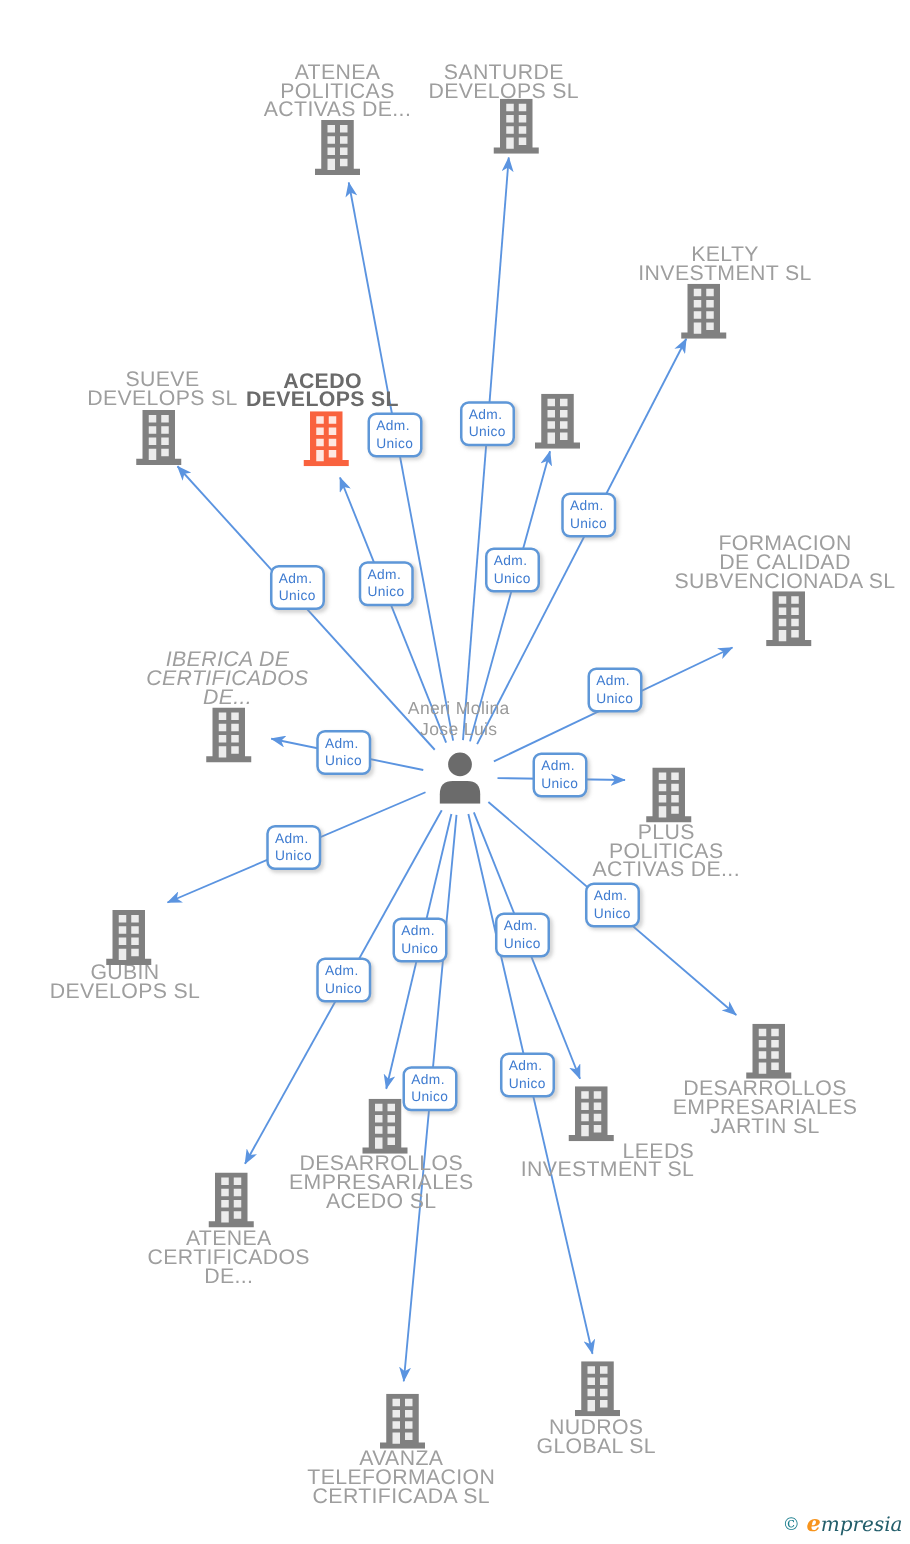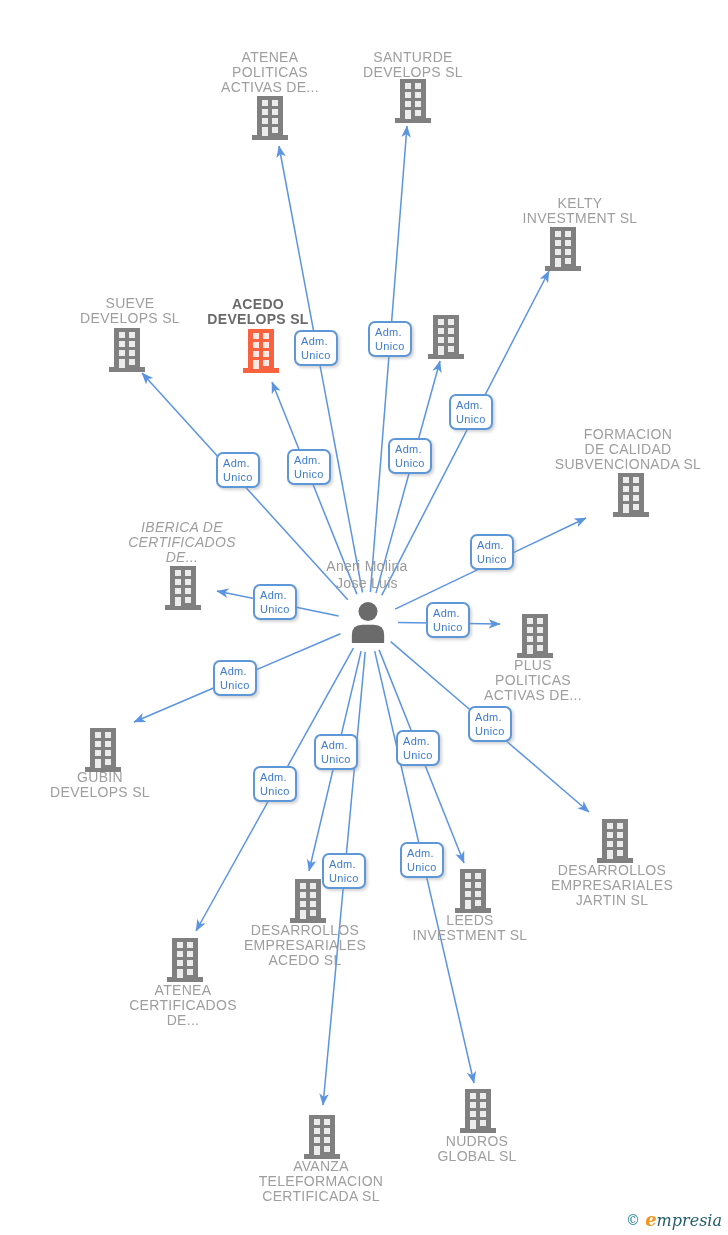--- a/index.html
+++ b/index.html
@@ -3,21 +3,21 @@
 <meta charset="utf-8">
 <style>
   html,body{margin:0;padding:0;background:#fff;}
   .canvas{
     position:relative;width:728px;height:1235px;background:#ffffff;overflow:hidden;
     font-family:"Liberation Sans", sans-serif;
   }
   svg.edges{position:absolute;left:0;top:0;}
   .company-label{
     position:absolute;transform:translateX(-50%);text-align:center;
-    font-size:14px;line-height:15px;letter-spacing:.3px;white-space:nowrap;color:#9E9E9E;
+    font-size:17px;line-height:15px;letter-spacing:.3px;white-space:nowrap;color:#9E9E9E;
   }
   .company-label.highlight{font-weight:bold;color:#6A6A6A;}
   .building-icon{position:absolute;width:40px;height:44px;color:#808080;}
   .adm-box{
     position:absolute;width:44px;height:36px;box-sizing:border-box;background:#fff;
     border:2px solid #5E97D8;border-radius:7px;color:#3E7BD0;
     font-size:11px;line-height:14px;padding:2px 0 0 5px;letter-spacing:.3px;
     box-shadow:2px 2px 3px rgba(150,150,150,.4);
   }
   .person-name{
@@ -95,21 +95,21 @@
         <rect x="22" y="22" width="6" height="6"></rect>
         <rect x="22" y="31" width="6" height="6"></rect>
         <rect x="12" y="31" width="6" height="9"></rect>
       </g>
     </svg>
     <div class="adm-box" style="left: 294px; top: 330px; border-color: rgb(94, 151, 216); color: rgb(62, 123, 208);">
       <div>Adm.</div>
       <div>Unico</div>
     </div>
 
-    <div class="company-label" style="left: 413px; top: 50px; color: rgb(158, 158, 158);">
+    <div class="company-label" style="left: 403px; top: 50px; color: rgb(158, 158, 158);">
       <div>SANTURDE</div>
       <div>DEVELOPS SL</div>
     </div>
     <svg class="building-icon" viewBox="0 0 40 44" style="left: 393px; top: 79px; color: rgb(128, 128, 128);">
       <rect x="7" y="0" width="26" height="40" fill="currentColor"></rect>
       <rect x="2" y="39" width="36" height="5" fill="currentColor"></rect>
       <g fill="#ffffff" fill-opacity="0.85">
         <rect x="12" y="4" width="6" height="6"></rect>
         <rect x="22" y="4" width="6" height="6"></rect>
         <rect x="12" y="13" width="6" height="6"></rect>
@@ -349,21 +349,21 @@
         <rect x="22" y="22" width="6" height="6"></rect>
         <rect x="22" y="31" width="6" height="6"></rect>
         <rect x="12" y="31" width="6" height="9"></rect>
       </g>
     </svg>
     <div class="adm-box" style="left: 314px; top: 734px; border-color: rgb(94, 151, 216); color: rgb(62, 123, 208);">
       <div>Adm.</div>
       <div>Unico</div>
     </div>
 
-    <div class="company-label" style="left: 470px; top: 913px; color: rgb(158, 158, 158);">
+    <div class="company-label" style="left: 486px; top: 913px; color: rgb(158, 158, 158); text-align: right;">
       <div>LEEDS</div>
       <div>INVESTMENT SL</div>
     </div>
     <svg class="building-icon" viewBox="0 0 40 44" style="left: 453px; top: 869px; color: rgb(128, 128, 128);">
       <rect x="7" y="0" width="26" height="40" fill="currentColor"></rect>
       <rect x="2" y="39" width="36" height="5" fill="currentColor"></rect>
       <g fill="#ffffff" fill-opacity="0.85">
         <rect x="12" y="4" width="6" height="6"></rect>
         <rect x="22" y="4" width="6" height="6"></rect>
         <rect x="12" y="13" width="6" height="6"></rect>

